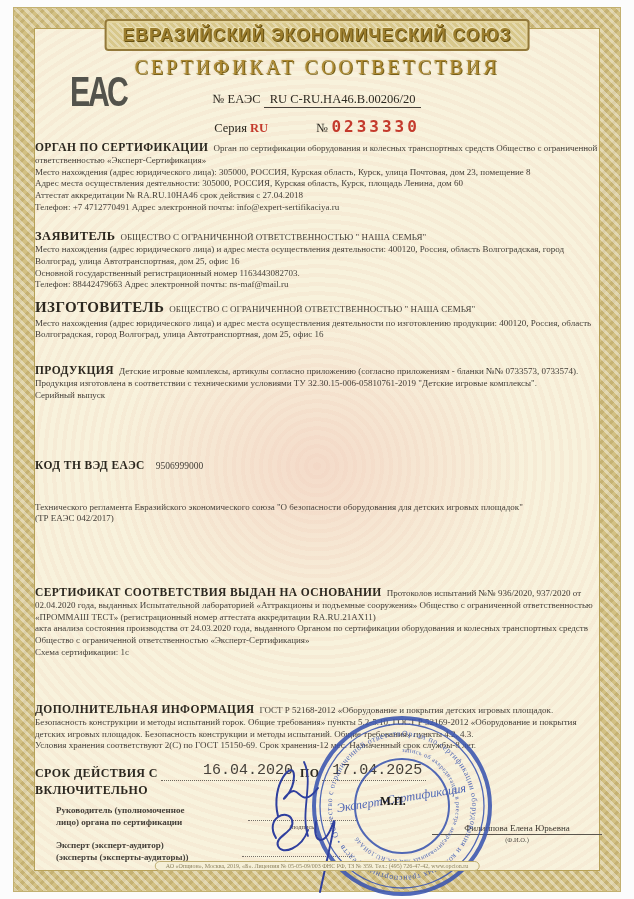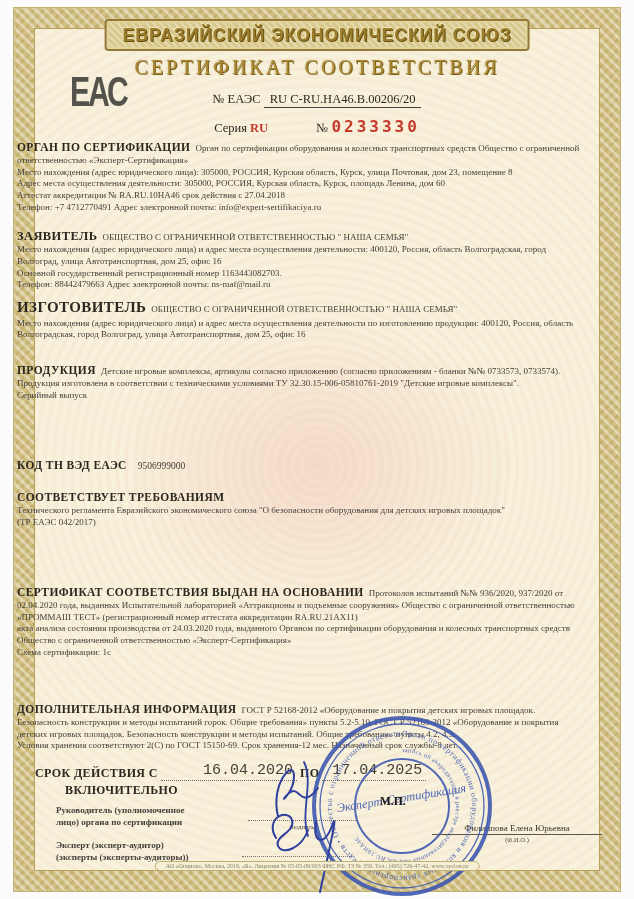--- a/index.html
+++ b/index.html
@@ -44,31 +44,31 @@
     font-weight:normal;font-size:20px;letter-spacing:3px;color:#ad8a33;
     text-shadow:1px 1px 0 #77601b, 0 0 2px rgba(119,96,27,.35);
   }
   .numline{position:absolute;top:84px;left:0;width:100%;text-align:center;font-size:12.5px;color:#2e2a22;}
   .numline .val{border-bottom:1px solid #46413a;padding:0 6px 1px;}
   .serline{position:absolute;top:109px;left:0;width:100%;text-align:center;font-size:12.5px;color:#2e2a22;}
   .red{color:#c43a2c;font-weight:bold;}
   .serial-digits{color:#c43a2c;font-weight:bold;letter-spacing:3px;font-family:"DejaVu Sans Mono",monospace;font-size:16px;}
   .gap{display:inline-block;width:42px;}
 
-  .sec{position:absolute;left:3px;width:566px;font-size:9px;line-height:1.3;color:#45403a;}
+  .sec{position:absolute;left:21px;width:566px;font-size:9px;line-height:1.3;color:#45403a;}
   .sec-h{font-weight:bold;font-size:11.5px;letter-spacing:.4px;color:#2c2820;margin-right:5px;}
   .sec-b{white-space:pre-line;}
   .sec-code .sec-b{margin-left:6px;font-size:9.5px;}
 
   .validity{position:absolute;left:21px;top:754px;font-size:12px;color:#2c2820;white-space:nowrap;}
   .validity b{font-weight:bold;letter-spacing:.4px;}
   .dotline{display:inline-block;border-bottom:1px dotted #6d675d;text-align:right;font-size:15px;color:#45403a;vertical-align:bottom;padding:0 4px 1px;font-family:Liberation Mono, monospace;}
   .dl1{min-width:128px;}
   .dl2{min-width:96px;}
-  .inclusive{position:absolute;left:21px;top:775px;font-size:12px;font-weight:bold;letter-spacing:.4px;color:#2c2820;padding-left:30px;}
+  .inclusive{position:absolute;left:21px;top:775px;font-size:12px;font-weight:bold;letter-spacing:.4px;color:#2c2820;}
 
   .sig-label{position:absolute;left:42px;width:190px;font-size:9px;font-weight:bold;color:#45403a;white-space:pre-line;line-height:1.35;}
   .sig-cap{position:absolute;font-size:6.5px;color:#55504a;text-align:center;width:110px;}
   .sigline{position:absolute;width:110px;border-bottom:1px dotted #77716a;}
   .fio{position:absolute;width:170px;text-align:center;font-size:9px;color:#3c372f;}
   .fio .nm{border-bottom:1px solid #5a554d;padding:0 4px 1px;white-space:nowrap;margin-top:16px;}
   .fio .cap{font-size:6.5px;color:#55504a;margin-top:1px;}
   .mp{position:absolute;left:366px;top:787px;font-size:11.5px;font-weight:bold;color:#1d1a15;z-index:6;}
 
   .stamp{position:absolute;left:296px;top:706px;z-index:4;opacity:.88;}
@@ -124,21 +124,21 @@
   <div class="sec" style="top:355px">
     <span class="sec-h">ПРОДУКЦИЯ</span><span class="sec-b">Детские игровые комплексы, артикулы согласно приложению (согласно приложениям - бланки №№ 0733573, 0733574). Продукция изготовлена в соответствии с техническими условиями ТУ 32.30.15-006-05810761-2019 "Детские игровые комплексы".
 Серийный выпуск</span>
   </div>
 
   <div class="sec sec-code" style="top:450px">
     <span class="sec-h">КОД ТН ВЭД ЕАЭС</span><span class="sec-b">9506999000</span>
   </div>
 
   <div class="sec" style="top:482px">
-    <span class="sec-h">СООТВЕТСТВУЕТ ТРЕБОВАНИЯМ</span><span class="sec-b">
+    <span class="sec-b">
 Технического регламента Евразийского экономического союза "О безопасности оборудования для детских игровых площадок"
 (ТР ЕАЭС 042/2017)</span>
   </div>
 
   <div class="sec" style="top:577px">
     <span class="sec-h">СЕРТИФИКАТ СООТВЕТСТВИЯ  ВЫДАН НА ОСНОВАНИИ</span><span class="sec-b">Протоколов испытаний №№ 936/2020, 937/2020 от 02.04.2020 года, выданных Испытательной лабораторией «Аттракционы и подъемные сооружения» Общество с ограниченной ответственностью «ПРОММАШ ТЕСТ» (регистрационный номер аттестата аккредитации RA.RU.21АХ11)
 акта анализа состояния производства от 24.03.2020 года, выданного Органом по сертификации оборудования и колесных транспортных средств Общество с ограниченной ответственностью «Эксперт-Сертификация»
 Схема сертификации: 1с</span>
   </div>
 

